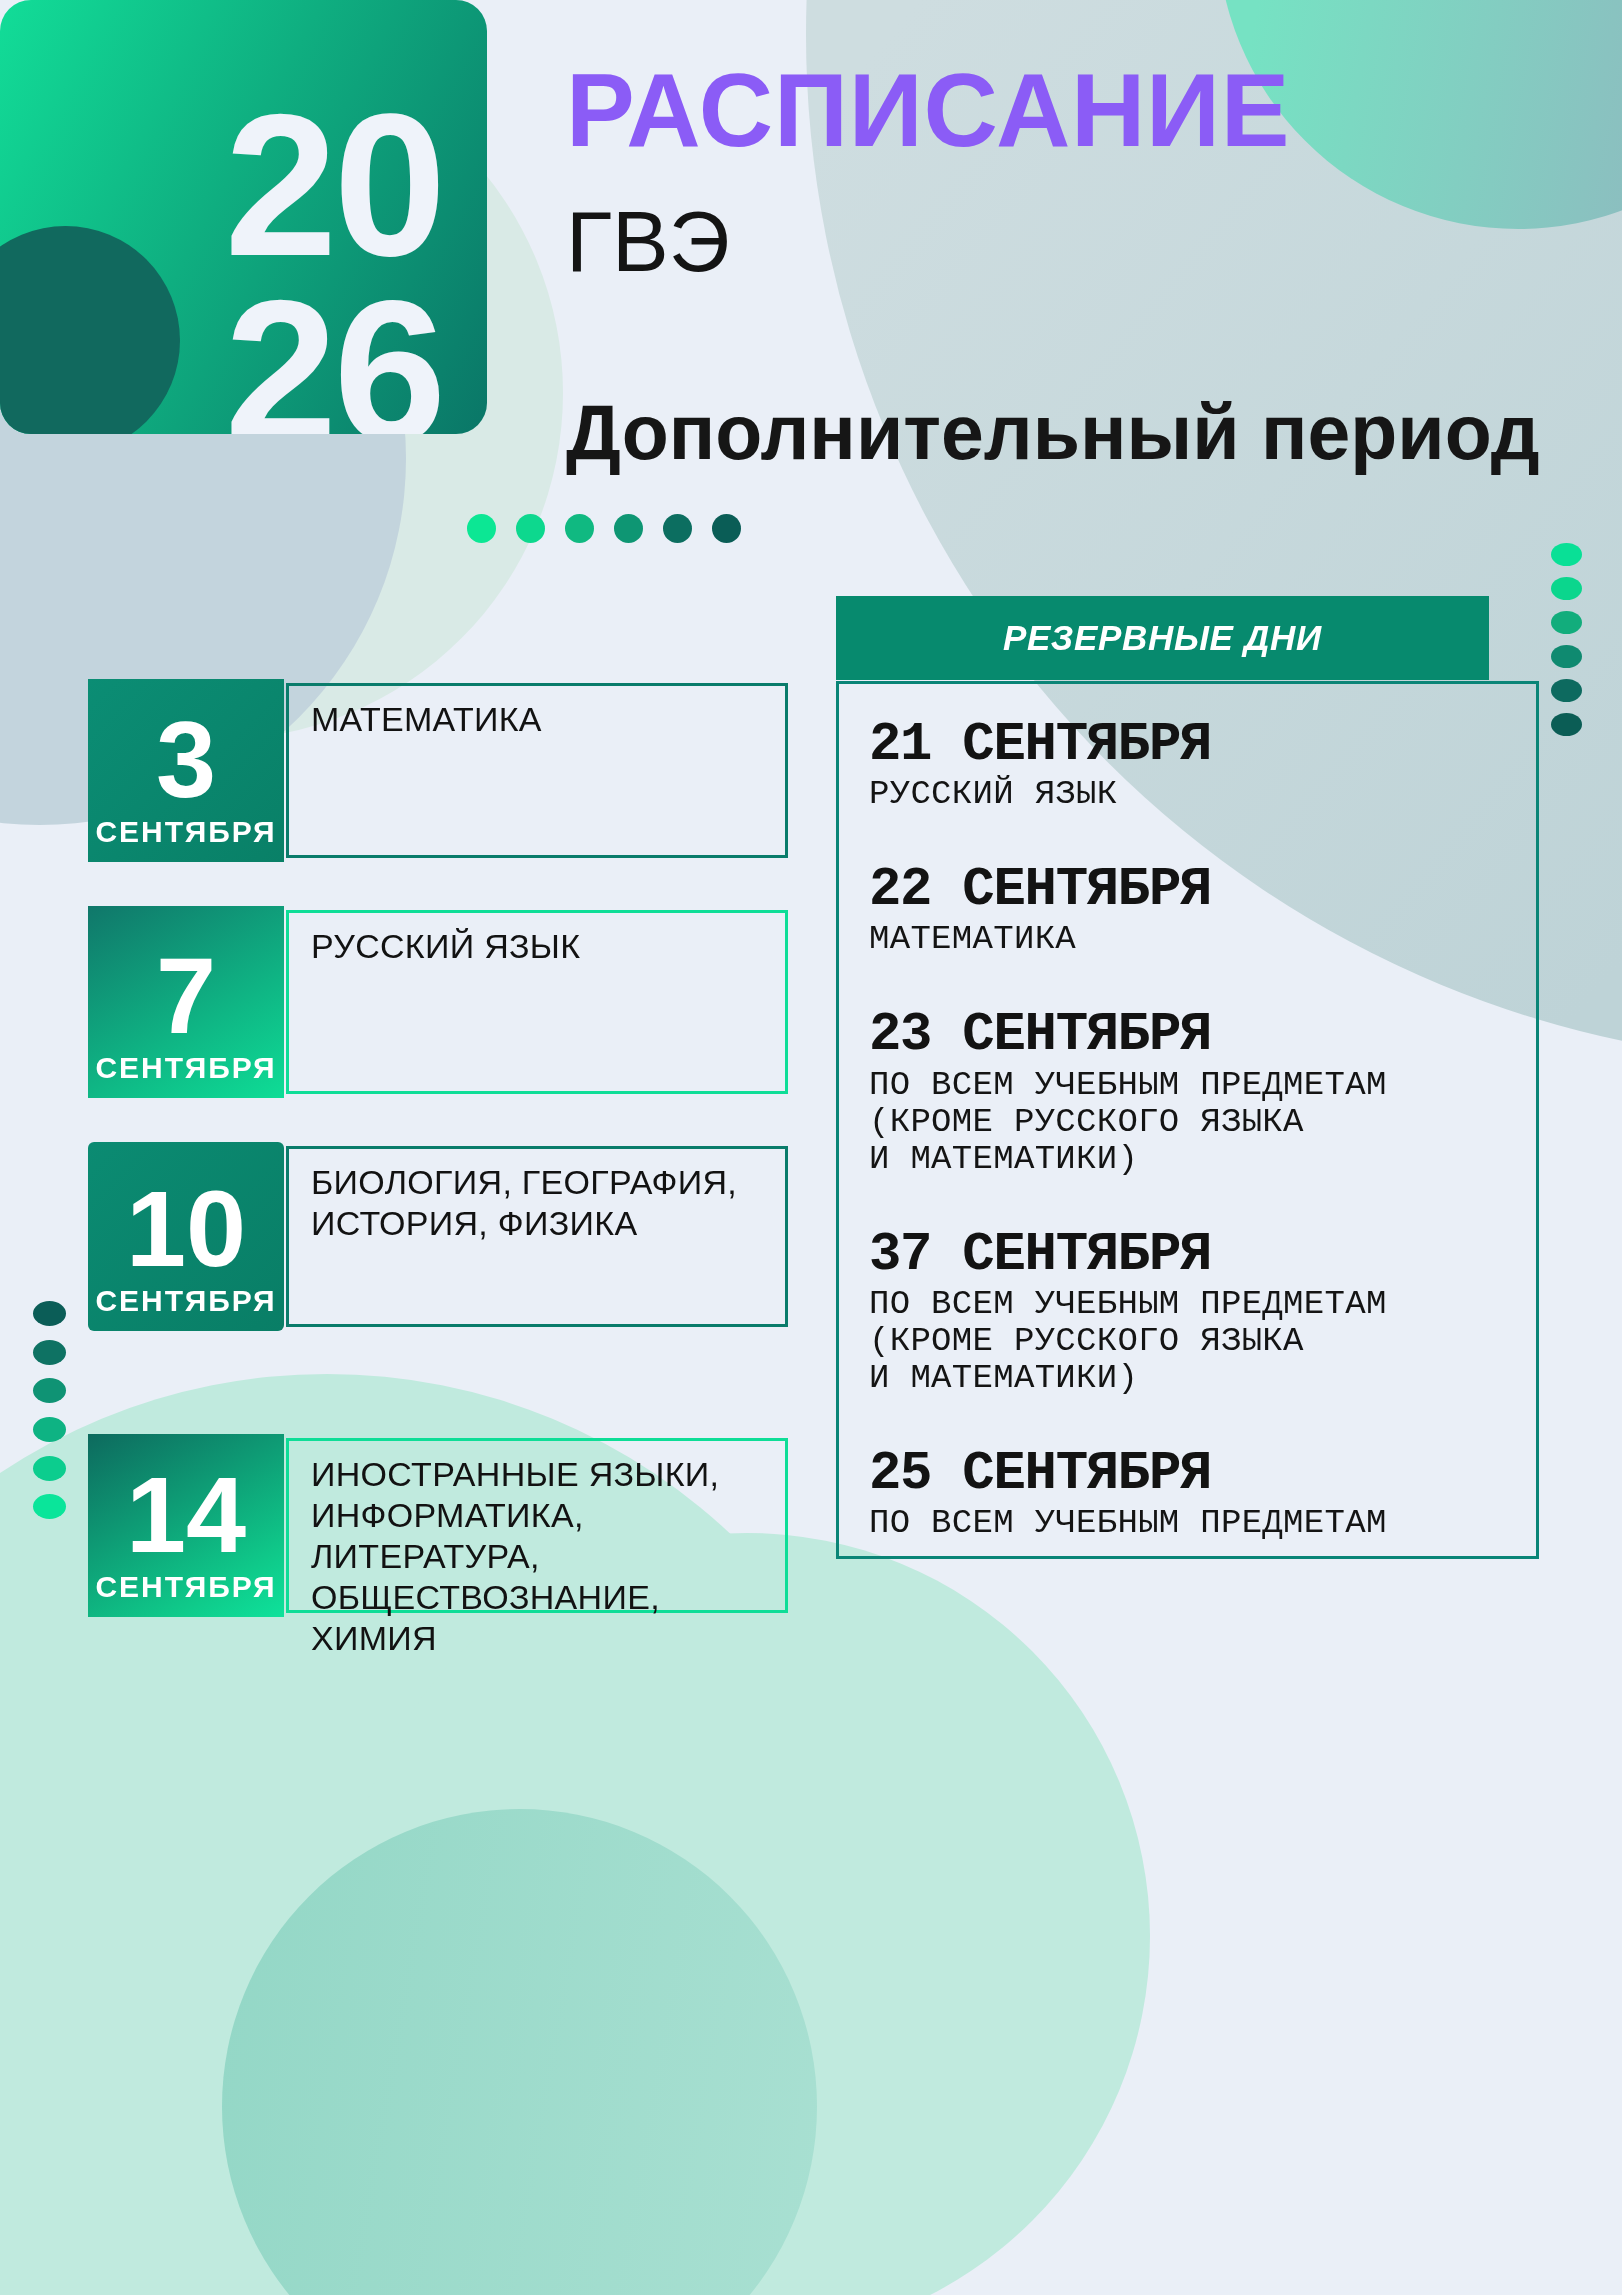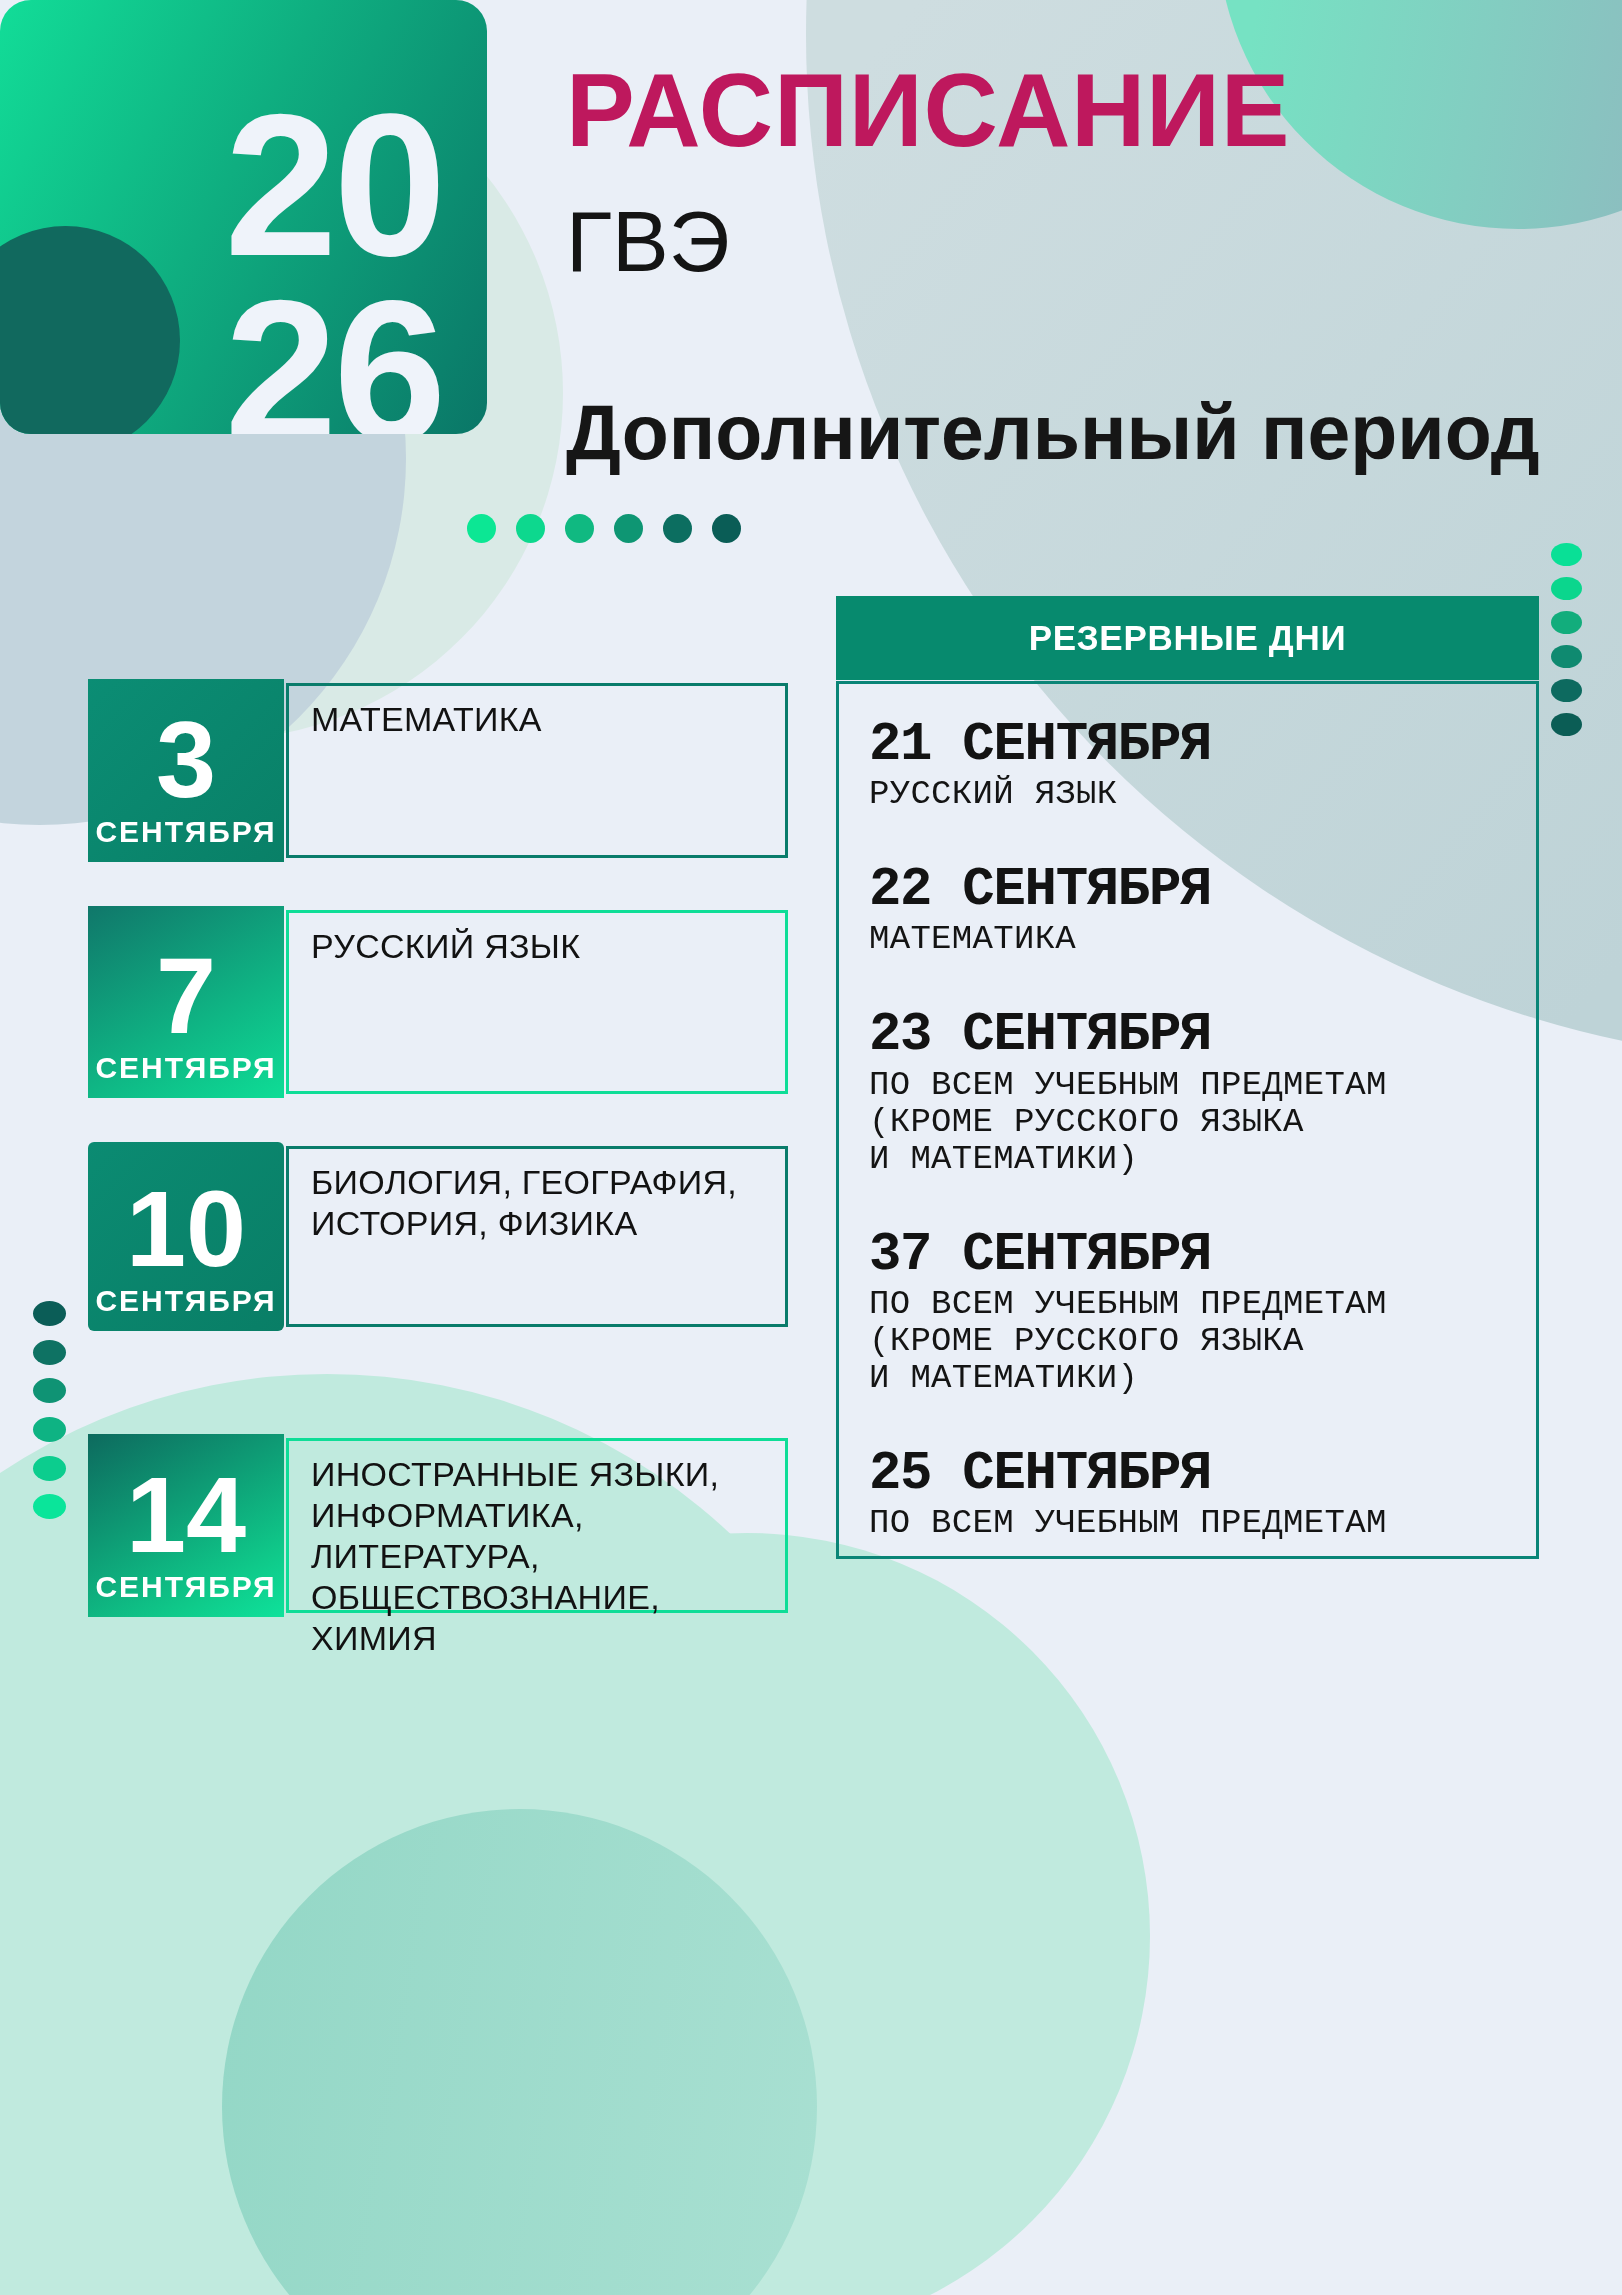--- a/index.html
+++ b/index.html
@@ -31,41 +31,41 @@
     border-radius:31px;
   }
   .c-darkteal{position:absolute;left:-49px;top:226px;width:229px;height:229px;
     border-radius:50%;background:#11695e;}
   .year-text{position:absolute;left:196px;top:0;width:275px;text-align:center;}
   .year-line{font-size:203px;font-weight:700;color:#eff3fa;line-height:173px;letter-spacing:-3.9px;}
   .year-line.l1{margin-top:98px;}
   .year-line.l2{margin-top:13px;}
 
   .title-block{position:absolute;left:566px;top:0;width:982px;}
-  .main-title{margin-top:58px;font-size:103px;font-weight:700;color:#be185d;line-height:105px;letter-spacing:0.7px;}
+  .main-title{margin-top:58px;font-size:103px;font-weight:700;color:#8b5cf6;line-height:105px;letter-spacing:0.7px;}
   .sub-title{margin-top:36px;font-size:85px;font-weight:400;color:#141414;line-height:86px;}
   .period-title{margin-top:105px;font-size:77px;font-weight:700;color:#161616;line-height:85px;}
 
   
   .dots{position:absolute;display:flex;}
   .dots .dot{display:block;border-radius:50%;}
   .dots-top{left:467px;top:514px;flex-direction:row;gap:20px;}
   .dots-top .dot{width:29px;height:29px;}
   .dots-left{left:33px;top:1301px;flex-direction:column;gap:13.7px;}
   .dots-left .dot{width:33px;height:25px;}
   .dots-right{left:1551px;top:543px;flex-direction:column;gap:11px;}
   .dots-right .dot{width:31px;height:23px;}
 
   
   .band{
     position:absolute;background:#078a6e;color:#ffffff;
     font-weight:700;text-align:center;letter-spacing:0.7px;
   }
   .band-main{left:88px;top:563px;width:707px;height:79px;font-size:38px;line-height:79px;}
-  .band-reserve{left:836px;top:596px;width:703px;height:84px;font-size:35px;line-height:84px;}
+  .band-reserve{left:836px;top:596px;width:653px;height:84px;font-size:35px;line-height:84px;font-style:italic;}
 
   
   .card{position:absolute;left:88px;width:700px;}
   .card.c1{top:679px;height:183px;}
   .card.c2{top:906px;height:192px;}
   .card.c3{top:1142px;height:189px;}
   .card.c4{top:1434px;height:183px;}
   .card .date{
     position:absolute;left:0;top:0;width:196px;height:100%;
     display:flex;flex-direction:column;align-items:center;justify-content:flex-end;

